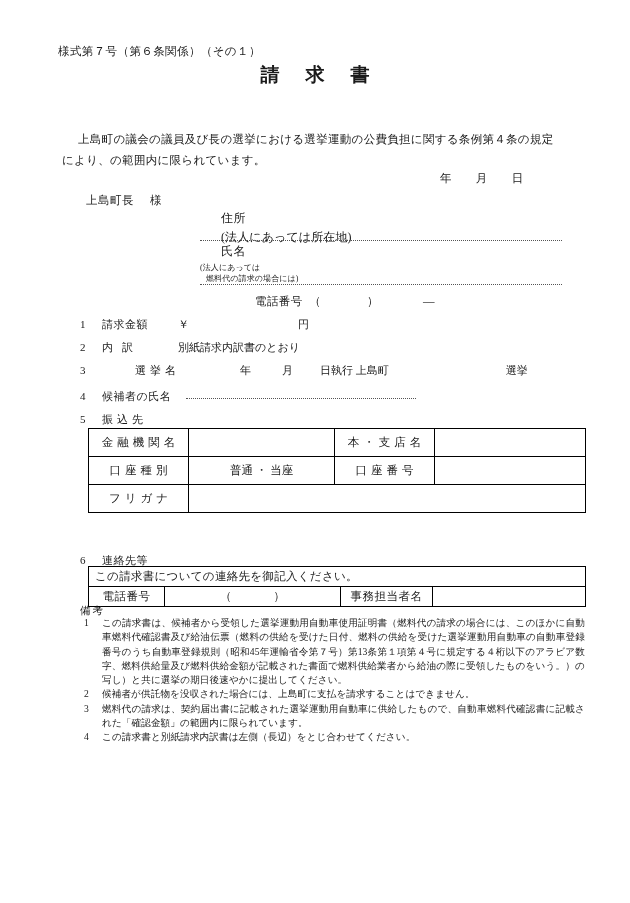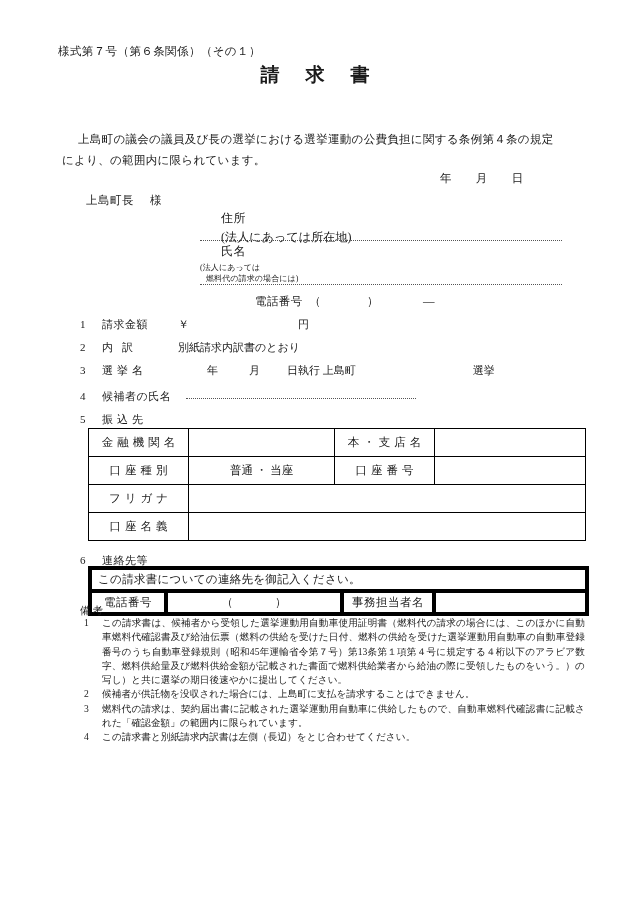--- a/index.html
+++ b/index.html
@@ -116,21 +116,21 @@
   #item3 { left: 80px; top: 363px; }
   #item4 { left: 80px; top: 389px; }
   #item5 { left: 80px; top: 412px; }
   #item6 { left: 80px; top: 553px; }
 
   .num { display: inline-block; width: 22px; }
 
   #item1 .lbl { display: inline-block; width: 76px; letter-spacing: 0.5px; }
   #item1 .yen { display: inline-block; width: 120px; }
   #item2 .lbl { display: inline-block; width: 76px; letter-spacing: 9px; }
-  #item3 .lbl { display: inline-block; width: 76px; letter-spacing: 4px; }
+  #item3 .lbl { display: inline-block; width: 76px; letter-spacing: 4px; margin-left: 33px; }
   #item3 .d1 { display: inline-block; width: 40px; text-align: right; }
   #item3 .d2 { display: inline-block; width: 42px; text-align: right; }
   #item3 .d3 { display: inline-block; width: 60px; text-align: right; }
   #item3 .town { display: inline-block; width: 150px; }
   #item4 .lbl { letter-spacing: 0.5px; }
   #item5 .lbl { letter-spacing: 4px; }
   #item6 .lbl { letter-spacing: 0.5px; }
 
   #dotline-candidate {
     left: 186px; top: 398px;
@@ -165,21 +165,21 @@
   
   #contact-table {
     position: absolute;
     left: 88px; top: 566px;
     width: 497px;
     border-collapse: collapse;
     font-size: 11.5px;
     table-layout: fixed;
   }
   #contact-table td {
-    border: 4px solid #000000;
+    border: 1px solid #000000;
     height: 19px;
     padding: 0 6px;
     vertical-align: middle;
   }
   #contact-table .note {
     letter-spacing: 0.3px;
   }
   #contact-table .hdr { text-align: center; letter-spacing: 0.5px; }
   #contact-table .paren { text-align: center; }
   #contact-table .paren .gap { display: inline-block; width: 42px; }
@@ -281,24 +281,20 @@
         <td class="val"></td>
       </tr>
       <tr>
         <td class="hdr">口座種別</td>
         <td class="val">普通 ・ 当座</td>
         <td class="hdr">口座番号</td>
         <td class="val"></td>
       </tr>
       <tr>
         <td class="hdr">フリガナ</td>
-        <td class="val" colspan="3"></td>
-      </tr>
-      <tr>
-        <td class="hdr">口座名義</td>
         <td class="val" colspan="3"></td>
       </tr>
     </tbody>
   </table>
 
   <div class="abs" id="item6">
     <span class="num">6</span><span class="lbl">連絡先等</span>
   </div>
 
   <table id="contact-table">

